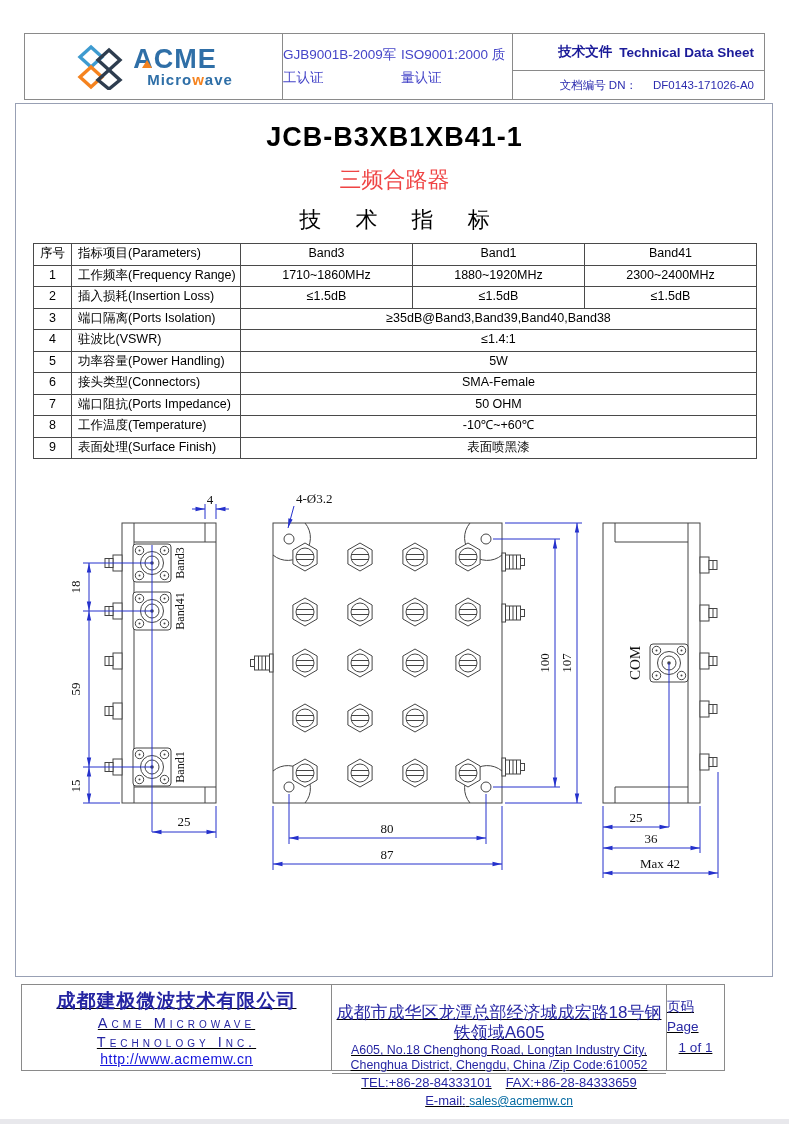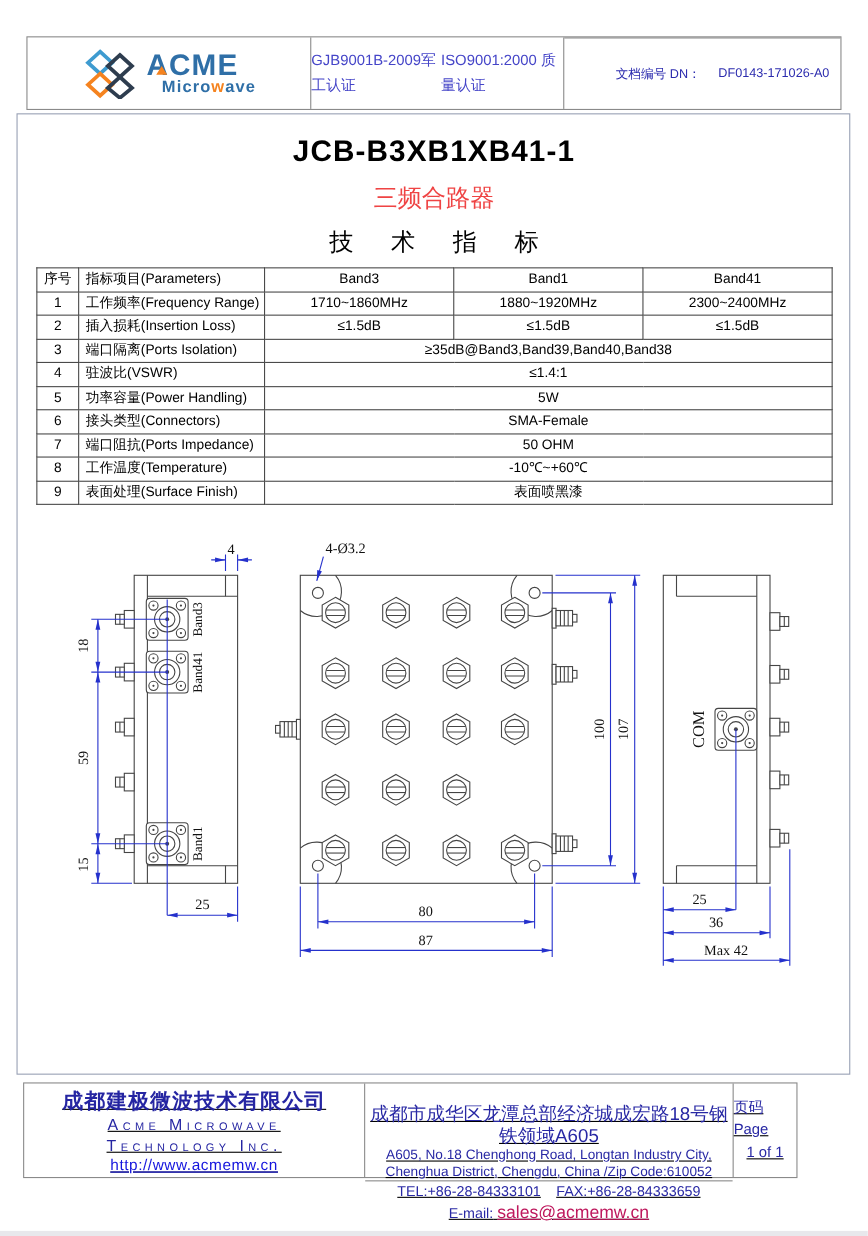--- a/index.html
+++ b/index.html
@@ -63,21 +63,21 @@
   .f-url{font-size:14px;color:#1414dd;text-decoration:underline;letter-spacing:.5px;cursor:pointer;}
   .ftr-mid{width:336px;border-left:1px solid #8a8a8a;border-right:1px solid #8a8a8a;
            display:flex;flex-direction:column;box-sizing:border-box;}
   .f-addr{border-bottom:1px solid #8a8a8a;text-align:center;color:#2828a4;
           padding:2px 2px 1px;line-height:1.18;}
   .f-addr .cn{font-size:17px;margin-top:16px;}
   .f-addr .en{font-size:12.4px;}
   .f-contact{flex:1;display:flex;flex-direction:column;justify-content:center;
              text-align:center;color:#2828a4;font-size:13px;line-height:1.35;}
   .f-tel span{margin:0 7px;}
-  .f-mail .lnk{color:#be185d;text-decoration:underline;font-size:16px;cursor:pointer;}
+  .f-mail .lnk{color:#0369a1;text-decoration:underline;font-size:12px;cursor:pointer;}
   .ftr-page{flex:1;display:flex;flex-direction:column;align-items:center;justify-content:center;
             color:#2828a4;font-size:13.5px;line-height:1.5;}
   .bottom-strip{position:absolute;left:0;right:0;bottom:0;height:5px;background:#e8e8ec;}
 </style>
 </head>
 <body>
 
 <div class="page">
 
   <header class="hdr-box">
@@ -96,20 +96,24 @@
           <span class="a-tri"></span>
         </div>
         <div class="logo-sub"><span>Micro</span><span class="accent">w</span><span>ave</span></div>
       </div>
     </div>
     <div class="cert-cell">
       <div>GJB9001B-2009军工认证</div>
       <div>ISO9001:2000 质量认证</div>
     </div>
     <div class="hdr-right">
+      <div class="hdr-right-top">
+        <span>技术文件</span>
+        <span>Technical Data Sheet</span>
+      </div>
       <div class="hdr-right-bot">
         <span>文档编号 DN：</span>
         <span>DF0143-171026-A0</span>
       </div>
     </div>
   </header>
 
   <div class="main-box"></div>
   <div class="t-model">JCB-B3XB1XB41-1</div>
   <div class="t-sub">三频合路器</div>

